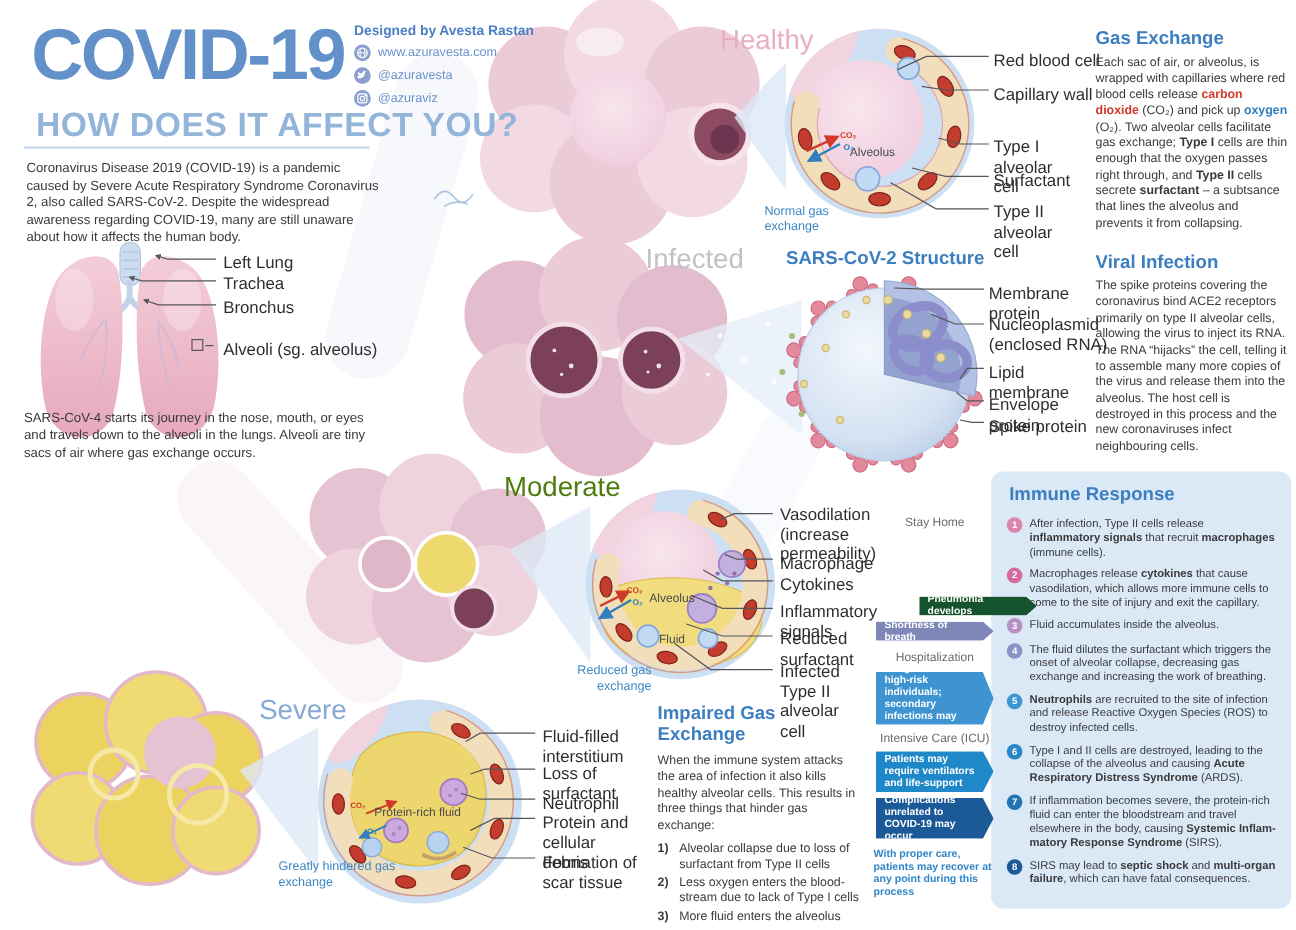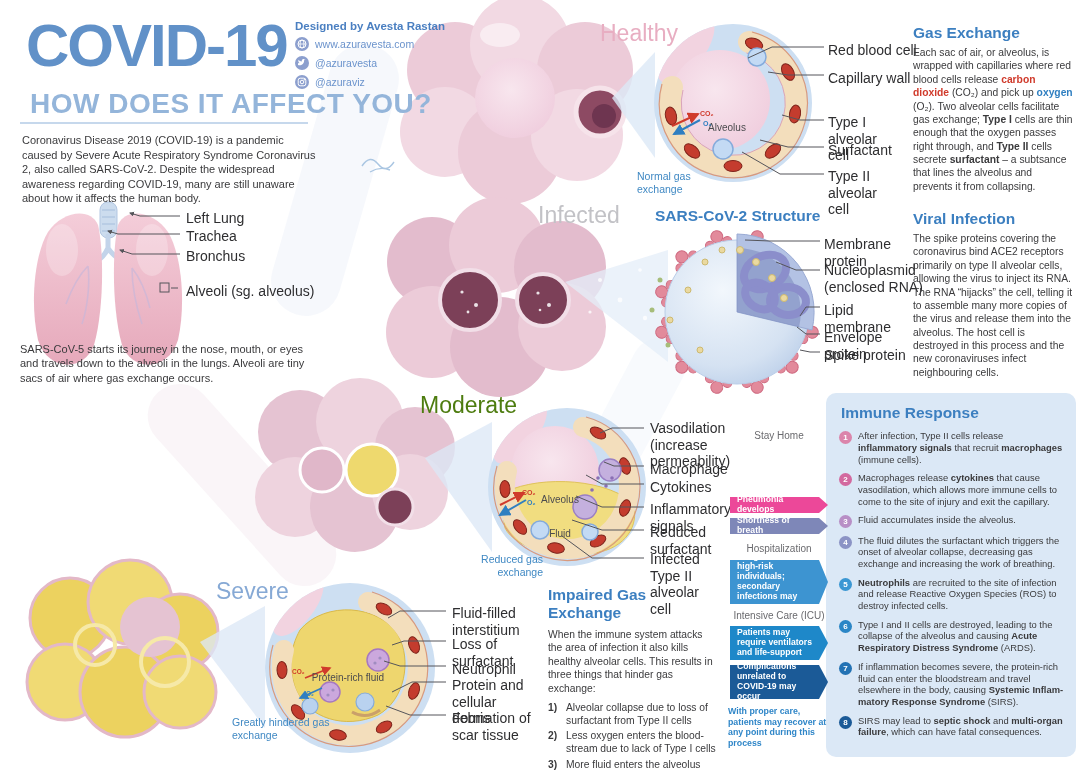--- a/index.html
+++ b/index.html
@@ -408,21 +408,21 @@
           </svg>
       </span>
       <span class="c-lbl">@azuraviz</span>
     </div>
   </div>
 
   <div class="lbl" style="left:186px;top:210px;width:80px;">Left Lung</div>
   <div class="lbl" style="left:186px;top:228px;width:80px;">Trachea</div>
   <div class="lbl" style="left:186px;top:248px;width:80px;">Bronchus</div>
   <div class="lbl" style="left:186px;top:283px;width:140px;">Alveoli (sg. alveolus)</div>
-  <div class="txt body-txt" style="left:20px;top:342px;width:300px;font-size:11px;">SARS-CoV-5 starts its journey in the nose, mouth, or eyes and travels down to the alveoli in the lungs. Alveoli are tiny sacs of air where gas exchange occurs.</div>
+  <div class="txt body-txt" style="left:20px;top:342px;width:300px;font-size:11px;">SARS-CoV-4 starts its journey in the nose, mouth, or eyes and travels down to the alveoli in the lungs. Alveoli are tiny sacs of air where gas exchange occurs.</div>
 
   <div class="txt sec-big" style="left:600px;top:20px;color:#e8aec2;">Healthy</div>
   <div class="inset-lbl" style="left:698px;top:94px;width:58px;">Alveolus</div>
   <div class="gas gas-red" style="left:700px;top:110px;">CO₂</div>
   <div class="gas gas-blue" style="left:703px;top:120px;">O₂</div>
   <div class="lbl" style="left:828px;top:42px;width:90px;">Red blood cell</div>
   <div class="lbl" style="left:828px;top:70px;width:90px;">Capillary wall</div>
   <div class="lbl" style="left:828px;top:114px;width:70px;">Type I alveolar cell</div>
   <div class="lbl" style="left:828px;top:142px;width:90px;">Surfactant</div>
   <div class="lbl" style="left:828px;top:168px;width:70px;">Type II alveolar cell</div>
@@ -477,21 +477,21 @@
       <span class="imp-mark">2)</span>
       <span>Less oxygen enters the blood-stream due to lack of Type I cells</span>
     </div>
     <div class="imp-item">
       <span class="imp-mark">3)</span>
       <span>More fluid enters the alveolus</span>
     </div>
   </div>
 
   <div class="flow-h" style="top:430px;">Stay Home</div>
-  <div class="flow-box" style="top: 497px; height: 16px; background-color: #ec4899;">Pneumonia develops</div>
+  <div class="flow-box" style="top: 497px; height: 16px; background-color: #14532d; margin-left: 36px;">Pneumonia develops</div>
   <div class="flow-box" style="top: 518px; height: 16px; background-color: rgb(126, 135, 184);">Shortness of breath</div>
   <div class="flow-h" style="top:543px;">Hospitalization</div>
   <div class="flow-box" style="top: 560px; height: 44px; background-color: rgb(61, 148, 209);">Dangerous for high-risk individuals; secondary infections may occur</div>
   <div class="flow-h" style="top:610px;">Intensive Care (ICU)</div>
   <div class="flow-box" style="top: 626px; height: 34px; background-color: rgb(30, 136, 201);">Patients may require ventilators and life-support</div>
   <div class="flow-box" style="top: 665px; height: 34px; background-color: rgb(27, 90, 151);">Complications unrelated to COVID-19 may occur</div>
   <div class="flow-foot">With proper care, patients may recover at any point during this process</div>
 
   <div class="imm-panel">
     <div class="imm-title">Immune Response</div>

